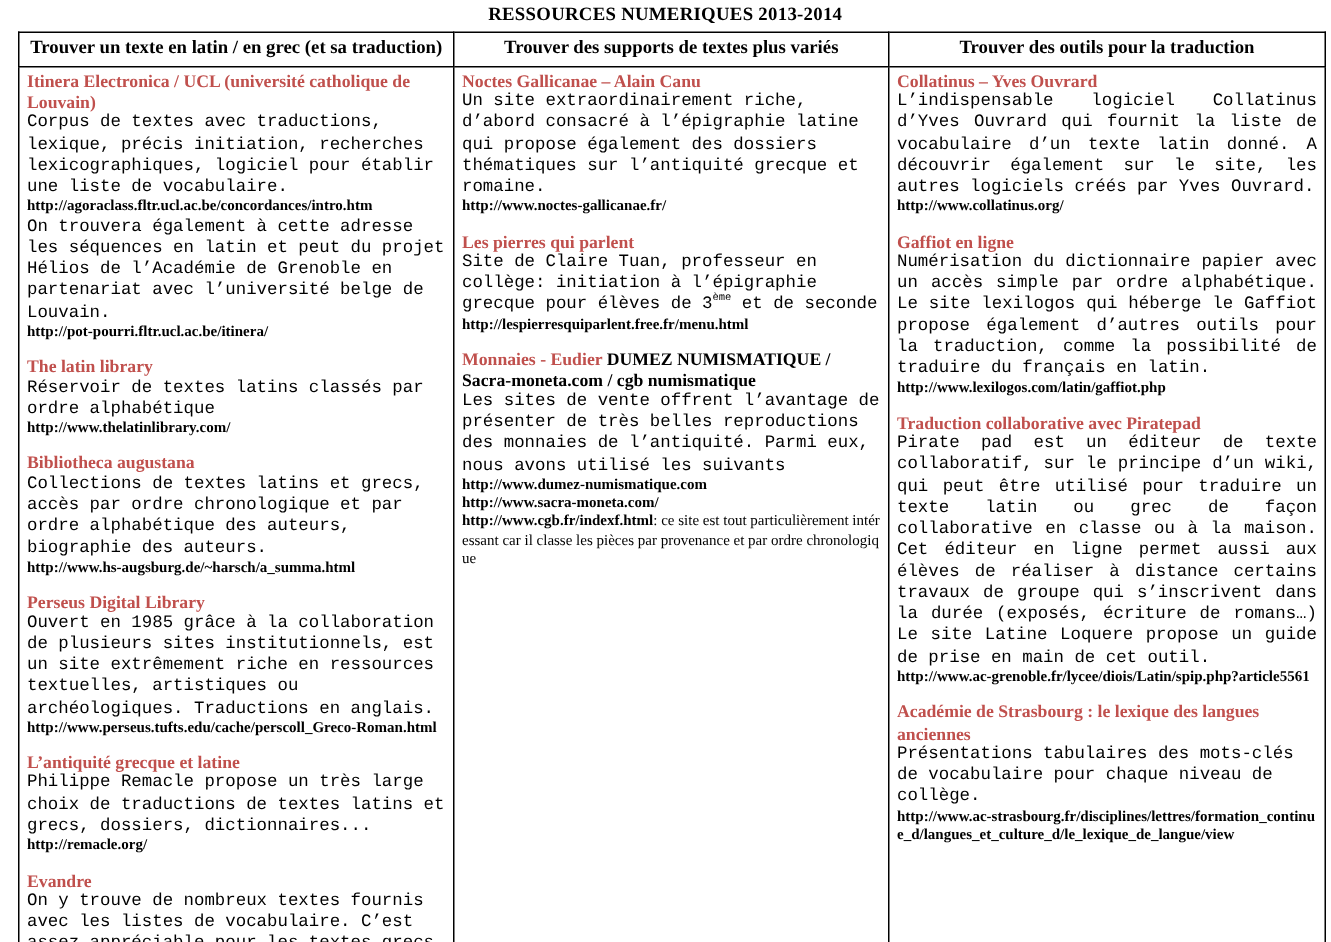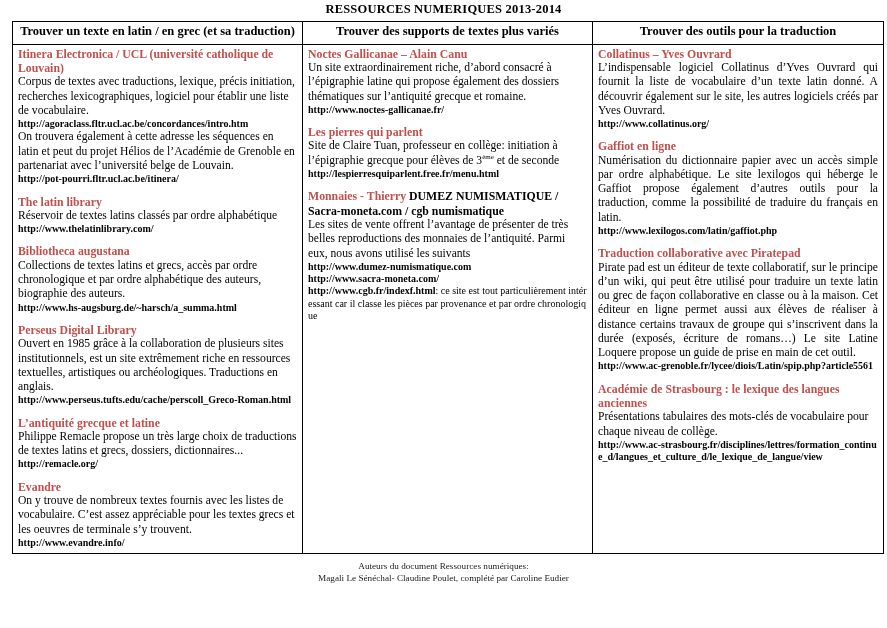--- a/index.html
+++ b/index.html
@@ -68,20 +68,21 @@
     line-height: 1.22;
     margin: 0;
   }
   .entry-title .dark {
     color: #000000;
   }
   .entry-desc {
     margin: 0;
     font-size: 11.6px;
     line-height: 1.23;
+    font-family: Liberation Mono, monospace;
   }
   .entry-desc.justify { text-align: justify; }
   .entry-url {
     margin: 0;
     font-weight: bold;
     font-size: 10px;
     line-height: 1.23;
     word-break: break-all;
   }
   .entry-url .tail-note {
@@ -175,21 +176,21 @@
             <div class="entry-url"> http://www.noctes-gallicanae.fr/</div>
           </div>
 
           <div class="entry">
             <div class="entry-title">Les pierres qui parlent</div>
             <div class="entry-desc"><span>Site de Claire Tuan,  professeur en collège: initiation à l’épigraphie grecque pour élèves de 3</span><sup>ème</sup><span> et de seconde</span></div>
             <div class="entry-url">http://lespierresquiparlent.free.fr/menu.html</div>
           </div>
 
           <div class="entry">
-            <div class="entry-title"><span>Monnaies -  Thierry </span><span class="dark">DUMEZ NUMISMATIQUE / Sacra-moneta.com / cgb numismatique</span></div>
+            <div class="entry-title"><span>Monnaies -  Eudier </span><span class="dark">DUMEZ NUMISMATIQUE / Sacra-moneta.com / cgb numismatique</span></div>
             <div class="entry-desc">Les sites de vente offrent l’avantage de présenter de très belles reproductions des monnaies de l’antiquité. Parmi eux, nous avons utilisé les suivants</div>
             <div class="entry-url">http://www.dumez-numismatique.com</div>
             <div class="entry-url">http://www.sacra-moneta.com/</div>
             <div class="entry-url"><span>http://www.cgb.fr/indexf.html</span><span class="tail-note">: ce site est tout particulièrement intéressant car il classe les pièces par provenance et par ordre chronologique</span></div>
           </div>
 
         </td>
 
         <td class="cell-body">
 

